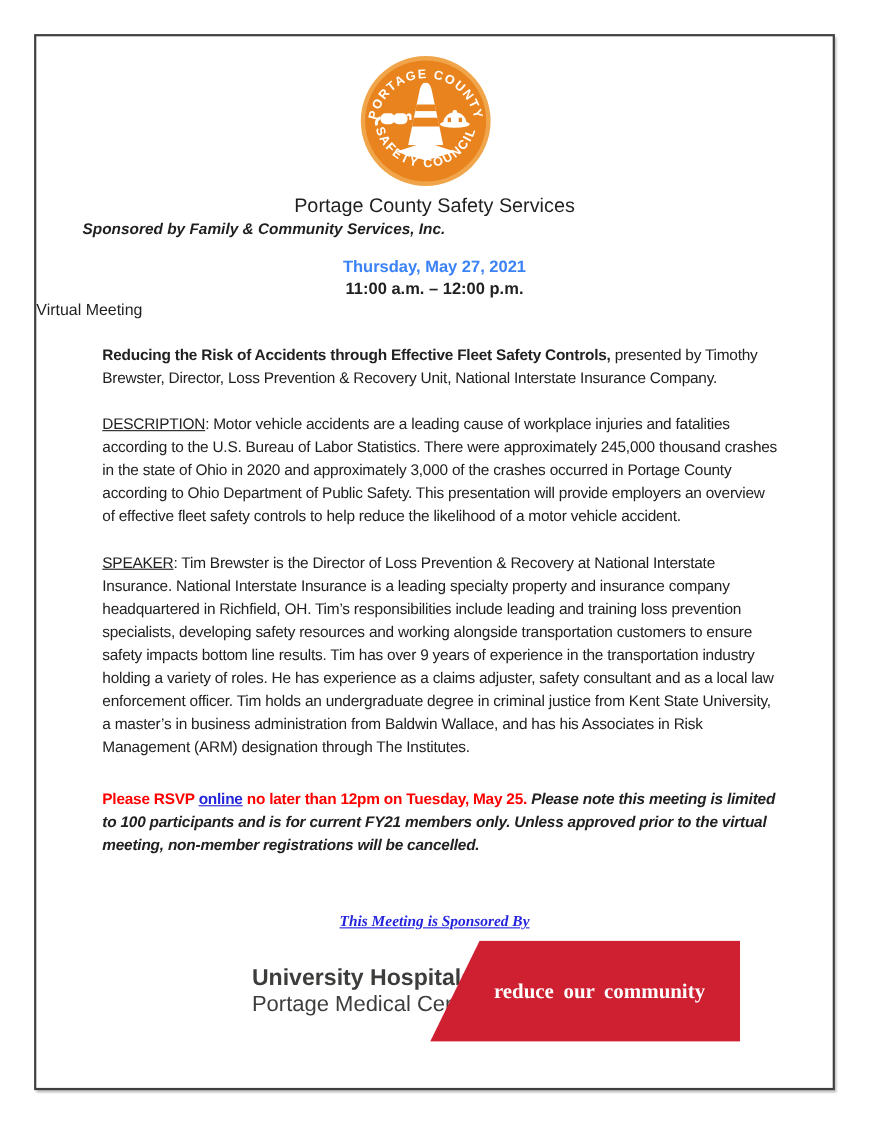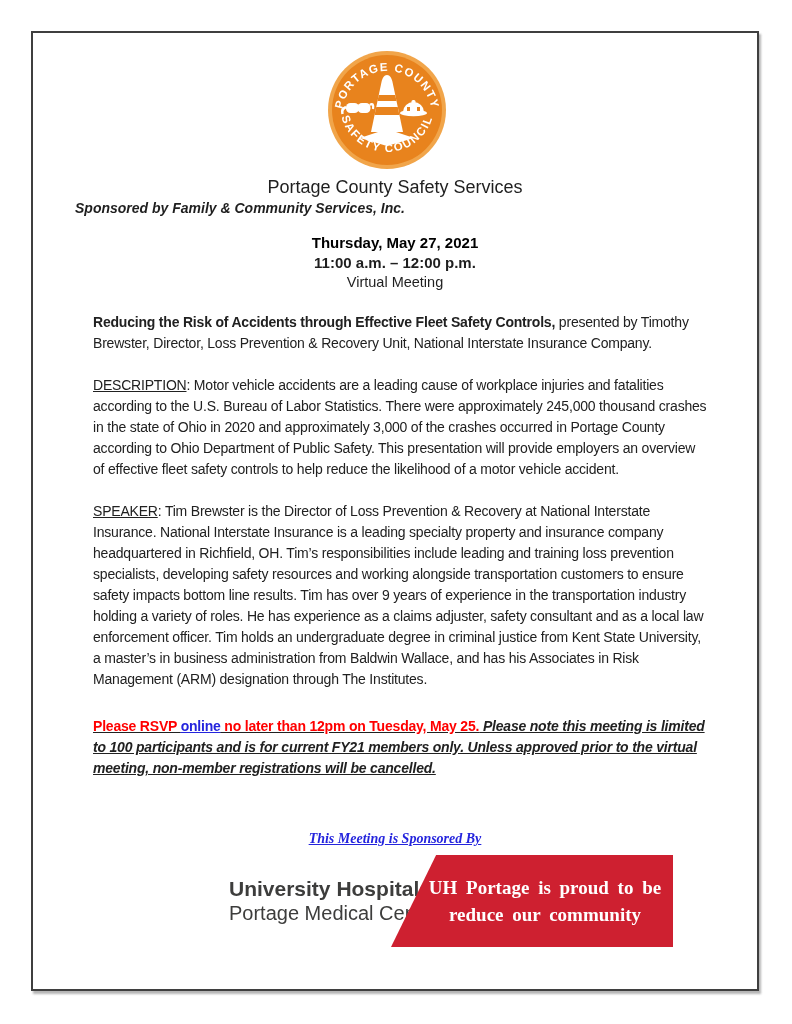--- a/index.html
+++ b/index.html
@@ -12,29 +12,29 @@
   
   .logo-wrap{position:absolute;left:294px;top:15px;width:120px;height:124px;}
   .doc-title{position:absolute;top:144px;left:0;width:100%;text-align:center;
     font-size:18px;color:#1f1f1f;margin:0;font-weight:normal;}
   .doc-subtitle{position:absolute;top:167px;left:0;width:100%;text-align:left;
     font-size:14px;font-style:italic;font-weight:bold;color:#1f1f1f;margin-left:42px;}
   .meet-date{position:absolute;top:201px;left:0;width:100%;text-align:center;
     font-size:15px;font-weight:bold;}
   .meet-time{position:absolute;top:221px;left:0;width:100%;text-align:center;
     font-size:15px;font-weight:bold;color:#1f1f1f;}
-  .meet-format{position:absolute;top:241px;left:0;width:100%;text-align:center;
+  .meet-format{position:absolute;top:241px;left:0;width:100%;text-align:left;
     font-size:14.5px;color:#1f1f1f;}
   
   .body-text{position:absolute;left:60px;top:279px;width:614px;color:#212121;
     font-size:14px;line-height:21px;letter-spacing:-0.2px;}
   .body-text p{margin:0 0 21px 0;}
   .u{text-decoration:underline;}
   .para-ideal{font-weight:bold;margin-top:26px !important;}
-  .para-rsvp{margin-top:26px !important;text-decoration:underline;}
+  .para-rsvp{margin-top:26px !important;}
   .red-bold{font-weight:bold;}
   .rsvp-link{font-weight:bold;text-decoration:underline;cursor:pointer;}
   .note-italic{font-style:italic;font-weight:bold;}
   
   .sponsored-line{position:absolute;top:798px;left:0;width:100%;text-align:center;
     font-size:14px;font-weight:bold;font-style:italic;font-family:Liberation Serif, serif;}
   .sponsored-line a{text-decoration:underline;cursor:pointer;}
   .uh-shield{position:absolute;left:98px;top:820px;width:92px;height:102px;}
   .uh-textblock{position:absolute;left:196px;top:843px;color:#3d3d3c;white-space:nowrap;}
   .uh-name{font-size:21px;font-weight:bold;line-height:25px;}
@@ -94,21 +94,21 @@
         <ellipse cx="86.5" cy="63" rx="13.5" ry="3.2" fill="#ffffff"></ellipse>
         <rect x="84.5" y="50" width="4" height="4" rx="1.5" fill="#ffffff"></rect>
         <rect x="80" y="57" width="3" height="4" fill="#E8831D"></rect>
         <rect x="90" y="57" width="3" height="4" fill="#E8831D"></rect>
       </g>
     </svg>
   </div>
 
   <h1 class="doc-title">Portage County Safety Services</h1>
   <div class="doc-subtitle">Sponsored by Family &amp; Community Services, Inc.</div>
-  <div class="meet-date" style="color:#000000;">Thursday, May 27, 2021</div>
+  <div class="meet-date" style="color:#3b82f6;">Thursday, May 27, 2021</div>
   <div class="meet-time">11:00 a.m. – 12:00 p.m.</div>
   <div class="meet-format">Virtual Meeting</div>
 
   <div class="body-text">
     <p><b>Reducing the Risk of Accidents through Effective Fleet Safety Controls,</b><span> presented by Timothy Brewster, Director, Loss Prevention &amp; Recovery Unit, National Interstate Insurance Company.</span></p>
 
     <p><span class="u">DESCRIPTION</span><span>: Motor vehicle accidents are a leading cause of workplace injuries and fatalities according to the U.S. Bureau of Labor Statistics. There were approximately 245,000 thousand crashes in the state of Ohio in 2020 and approximately 3,000 of the crashes occurred in Portage County according to Ohio Department of Public Safety. This presentation will provide employers an overview of effective fleet safety controls to help reduce the likelihood of a motor vehicle accident.</span></p>
 
     <p><span class="u">SPEAKER</span><span>: Tim Brewster is the Director of Loss Prevention &amp; Recovery at National Interstate Insurance. National Interstate Insurance is a leading specialty property and insurance company headquartered in Richfield, OH. Tim’s responsibilities include leading and training loss prevention specialists, developing safety resources and working alongside transportation customers to ensure safety impacts bottom line results. Tim has over 9 years of experience in the transportation industry holding a variety of roles. He has experience as a claims adjuster, safety consultant and as a local law enforcement officer. Tim holds an undergraduate degree in criminal justice from Kent State University, a master’s in business administration from Baldwin Wallace, and has his Associates in Risk Management (ARM) designation through The Institutes.</span></p>
 
@@ -119,17 +119,16 @@
   <div class="sponsored-line">
     <a style="color:#2424DD;">This Meeting is Sponsored By</a>
   </div>
 
   <div class="uh-textblock">
     <div class="uh-name">University Hospitals</div>
     <div class="uh-loc">Portage Medical Center</div>
   </div>
 
   <div class="banner" style="background:#CE2030;">
-    <div>UH Portage is proud to be</div>
     <div>reduce our community</div>
   </div>
 
 </div>
 
 </body></html>

